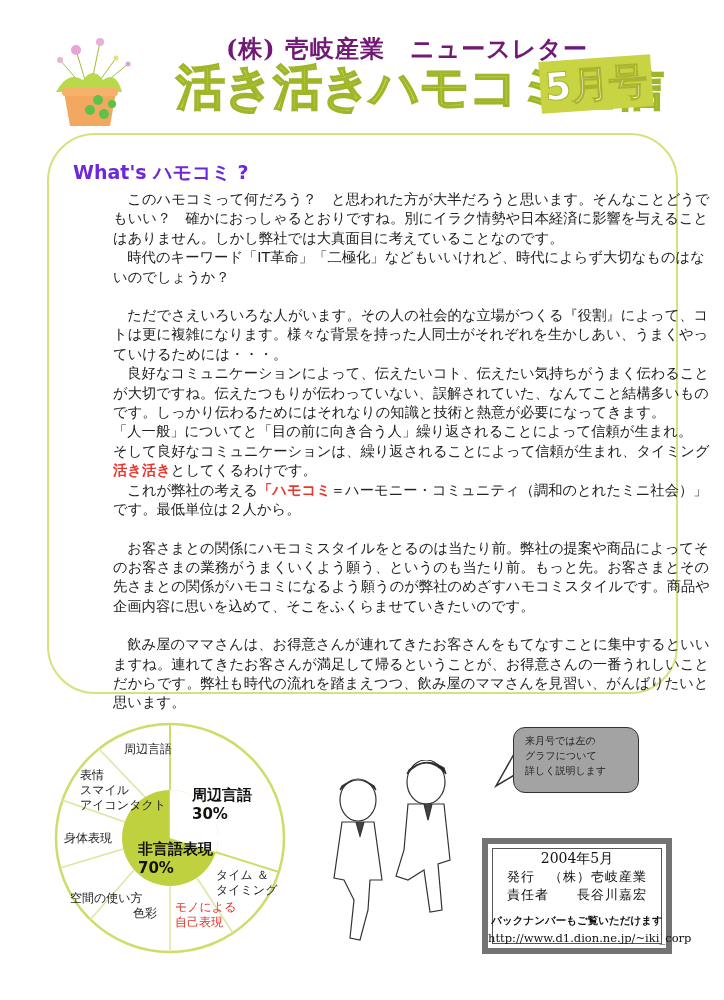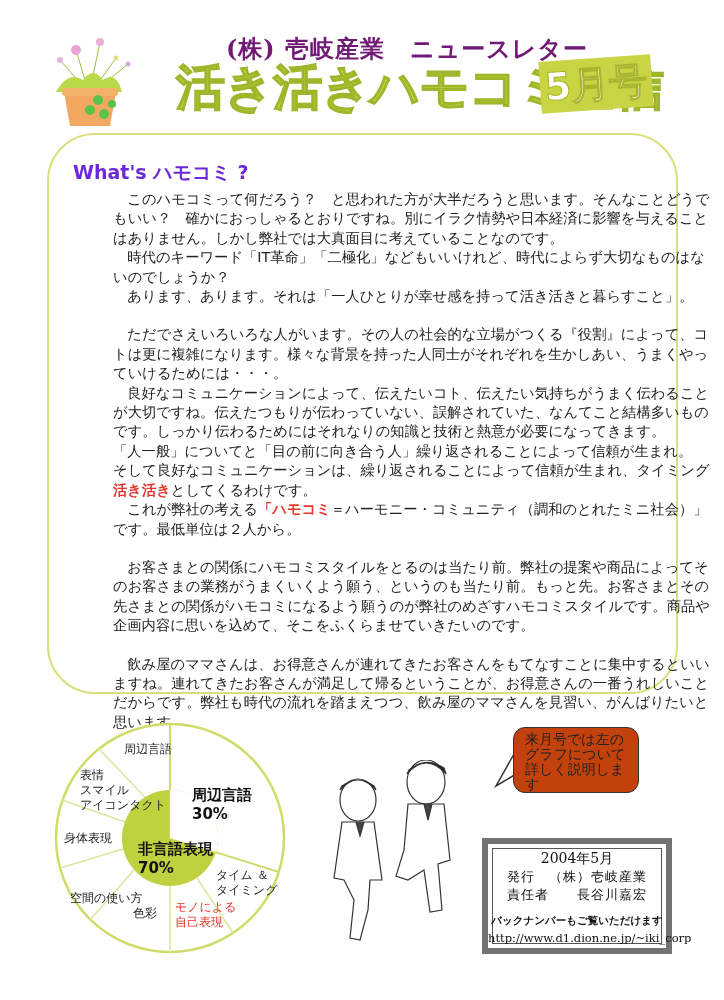--- a/index.html
+++ b/index.html
@@ -30,22 +30,22 @@
   .hl-red { color:#e8382e; font-weight:bold; }
 
   
   .pie-wrap { position:absolute; left:50px; top:718px; width:240px; height:240px; }
   .pie-label { position:absolute; font-size:12px; line-height:15px; color:#222; white-space:nowrap; }
   .pie-label.big { font-size:15px; font-weight:bold; line-height:19px; color:#111; }
   .pie-label.red { color:#e0342a; }
 
   
   .bubble { position:absolute; left:513px; top:727px; width:126px; height:66px;
-            border:1.5px solid #333; border-radius:12px; box-sizing:border-box; background:#c2410c;
-            font-size:14px; line-height:15px; padding:5px 0 0 11px; color:#222;font-family:Liberation Mono, monospace; }
+            border:1.5px solid #333; border-radius:12px; box-sizing:border-box; background:#a3a3a3;
+            font-size:10px; line-height:15px; padding:5px 0 0 11px; color:#222; }
   .bubble-tail { position:absolute; left:494px; top:752px; }
 
   
   .people { position:absolute; left:330px; top:760px; width:150px; height:200px; }
 
   
   .author-box { position:absolute; left:482px; top:838px; width:190px; height:116px;
                 border:6px solid #737373; box-sizing:border-box; background:#fff; }
   .author-inner { position:absolute; left:4px; top:4px; right:4px; bottom:4px; border:1px solid #555; }
   .author-box .line { position:absolute; left:0; width:100%; text-align:center;
@@ -86,21 +86,20 @@
 <div class="subtitle">(株) 壱岐産業　ニュースレター</div>
 <div class="main-title">活き活きハモコミ通信</div>
 <div class="issue-badge">5月号</div>
 
 <div class="article"></div>
 <div class="article-title">What's ハモコミ ?</div>
 
 <div class="body-text">
   <p>　このハモコミって何だろう？　と思われた方が大半だろうと思います。そんなことどうでもいい？　確かにおっしゃるとおりですね。別にイラク情勢や日本経済に影響を与えることはありません。しかし弊社では大真面目に考えていることなのです。</p>
   <p>　時代のキーワード「IT革命」「二極化」などもいいけれど、時代によらず大切なものはないのでしょうか？</p>
-  <p>　あります、あります。それは「一人ひとりが幸せ感を持って活き活きと暮らすこと」。</p>
   <div class="gap"></div>
   <p>　ただでさえいろいろな人がいます。その人の社会的な立場がつくる『役割』によって、コトは更に複雑になります。様々な背景を持った人同士がそれぞれを生かしあい、うまくやっていけるためには・・・。</p>
   <p>　良好なコミュニケーションによって、伝えたいコト、伝えたい気持ちがうまく伝わることが大切ですね。伝えたつもりが伝わっていない、誤解されていた、なんてこと結構多いものです。しっかり伝わるためにはそれなりの知識と技術と熱意が必要になってきます。</p>
   <p>「人一般」についてと「目の前に向き合う人」繰り返されることによって信頼が生まれ。</p>
   <p>
     <span>そして良好なコミュニケーションは、繰り返されることによって信頼が生まれ、タイミング</span><span class="hl-red">活き活き</span><span>としてくるわけです。</span>
   </p>
   <p>
     <span>　これが弊社の考える</span><span class="hl-red">「</span><span class="hl-red">ハモコミ</span><span>＝ハーモニー・コミュニティ（調和のとれたミニ社会）」です。最低単位は２人から。</span>
   </p>

